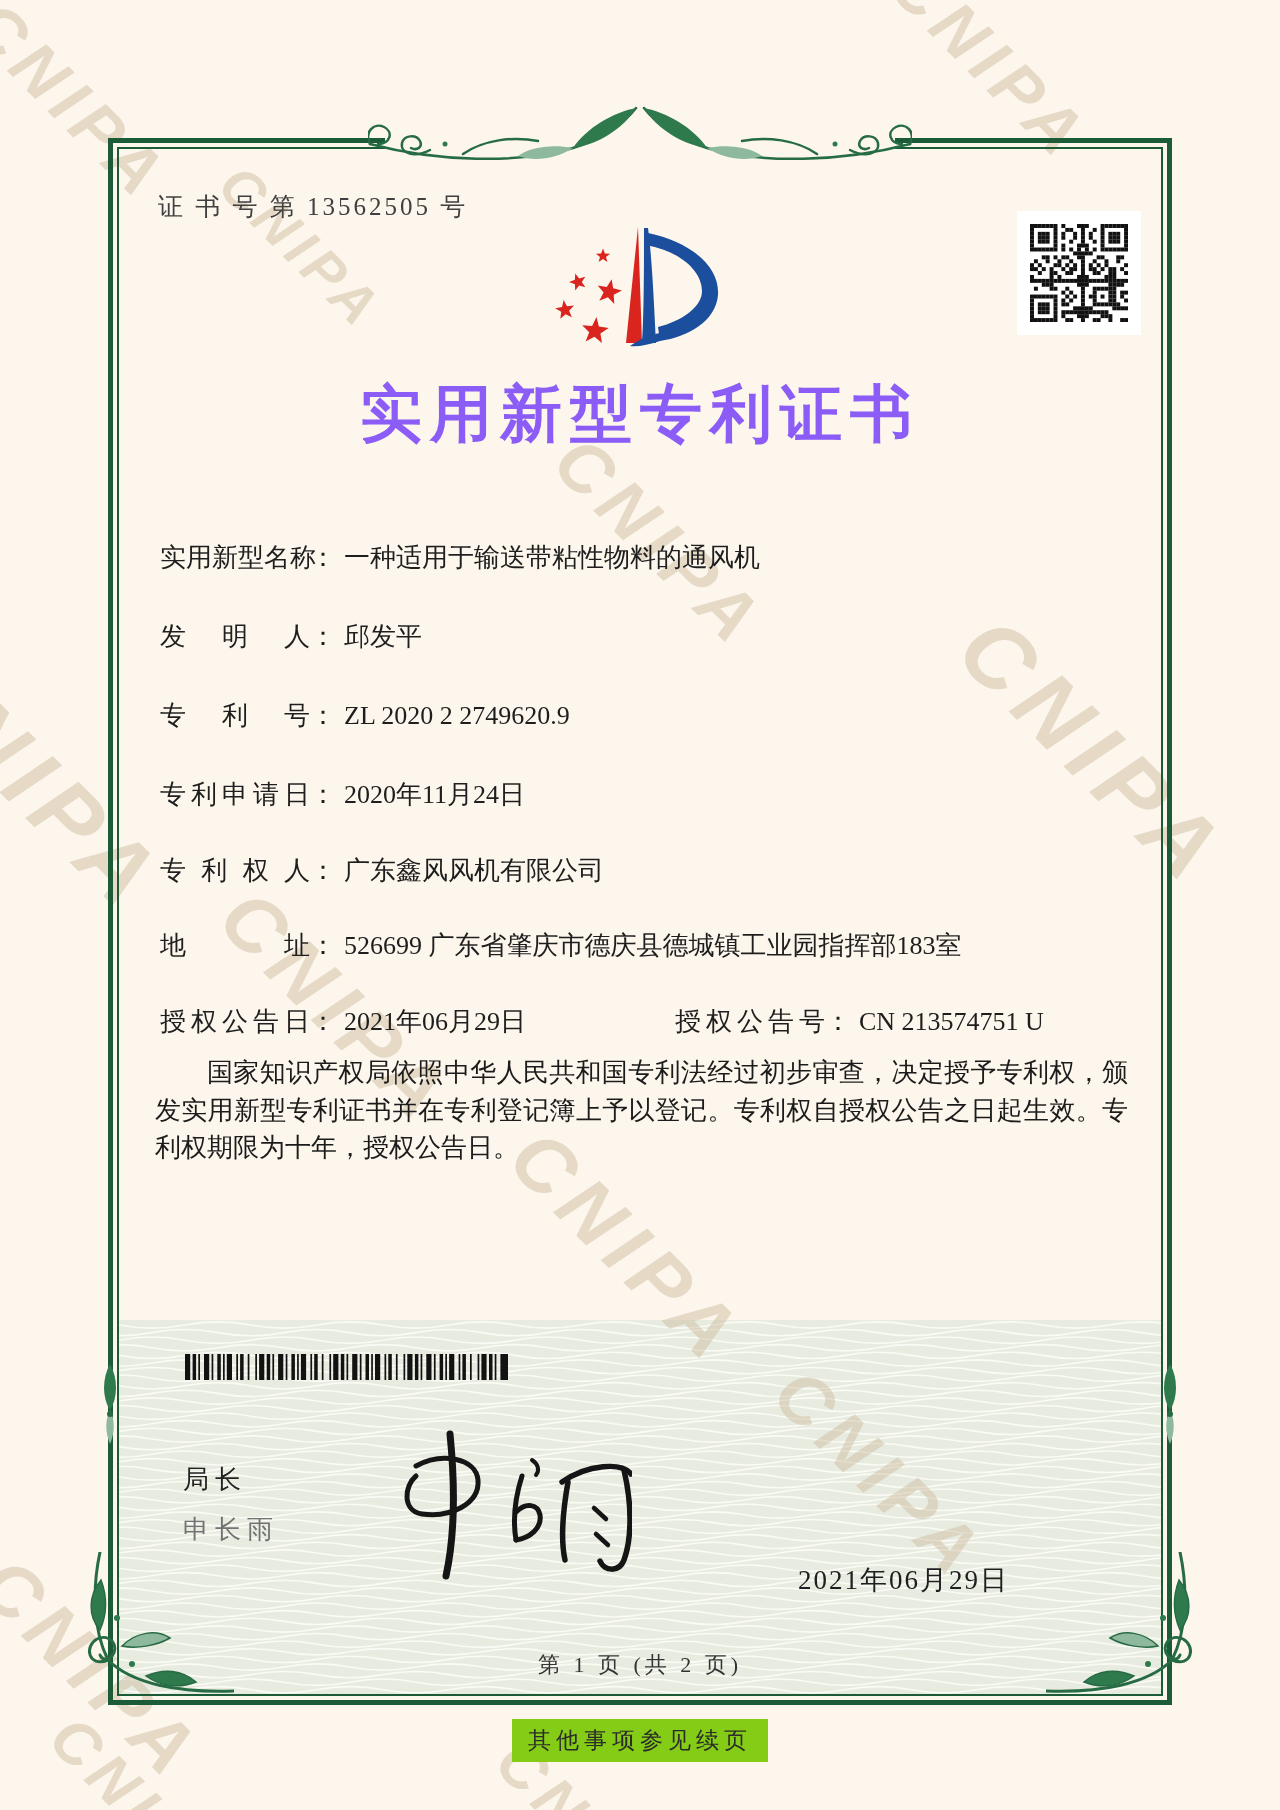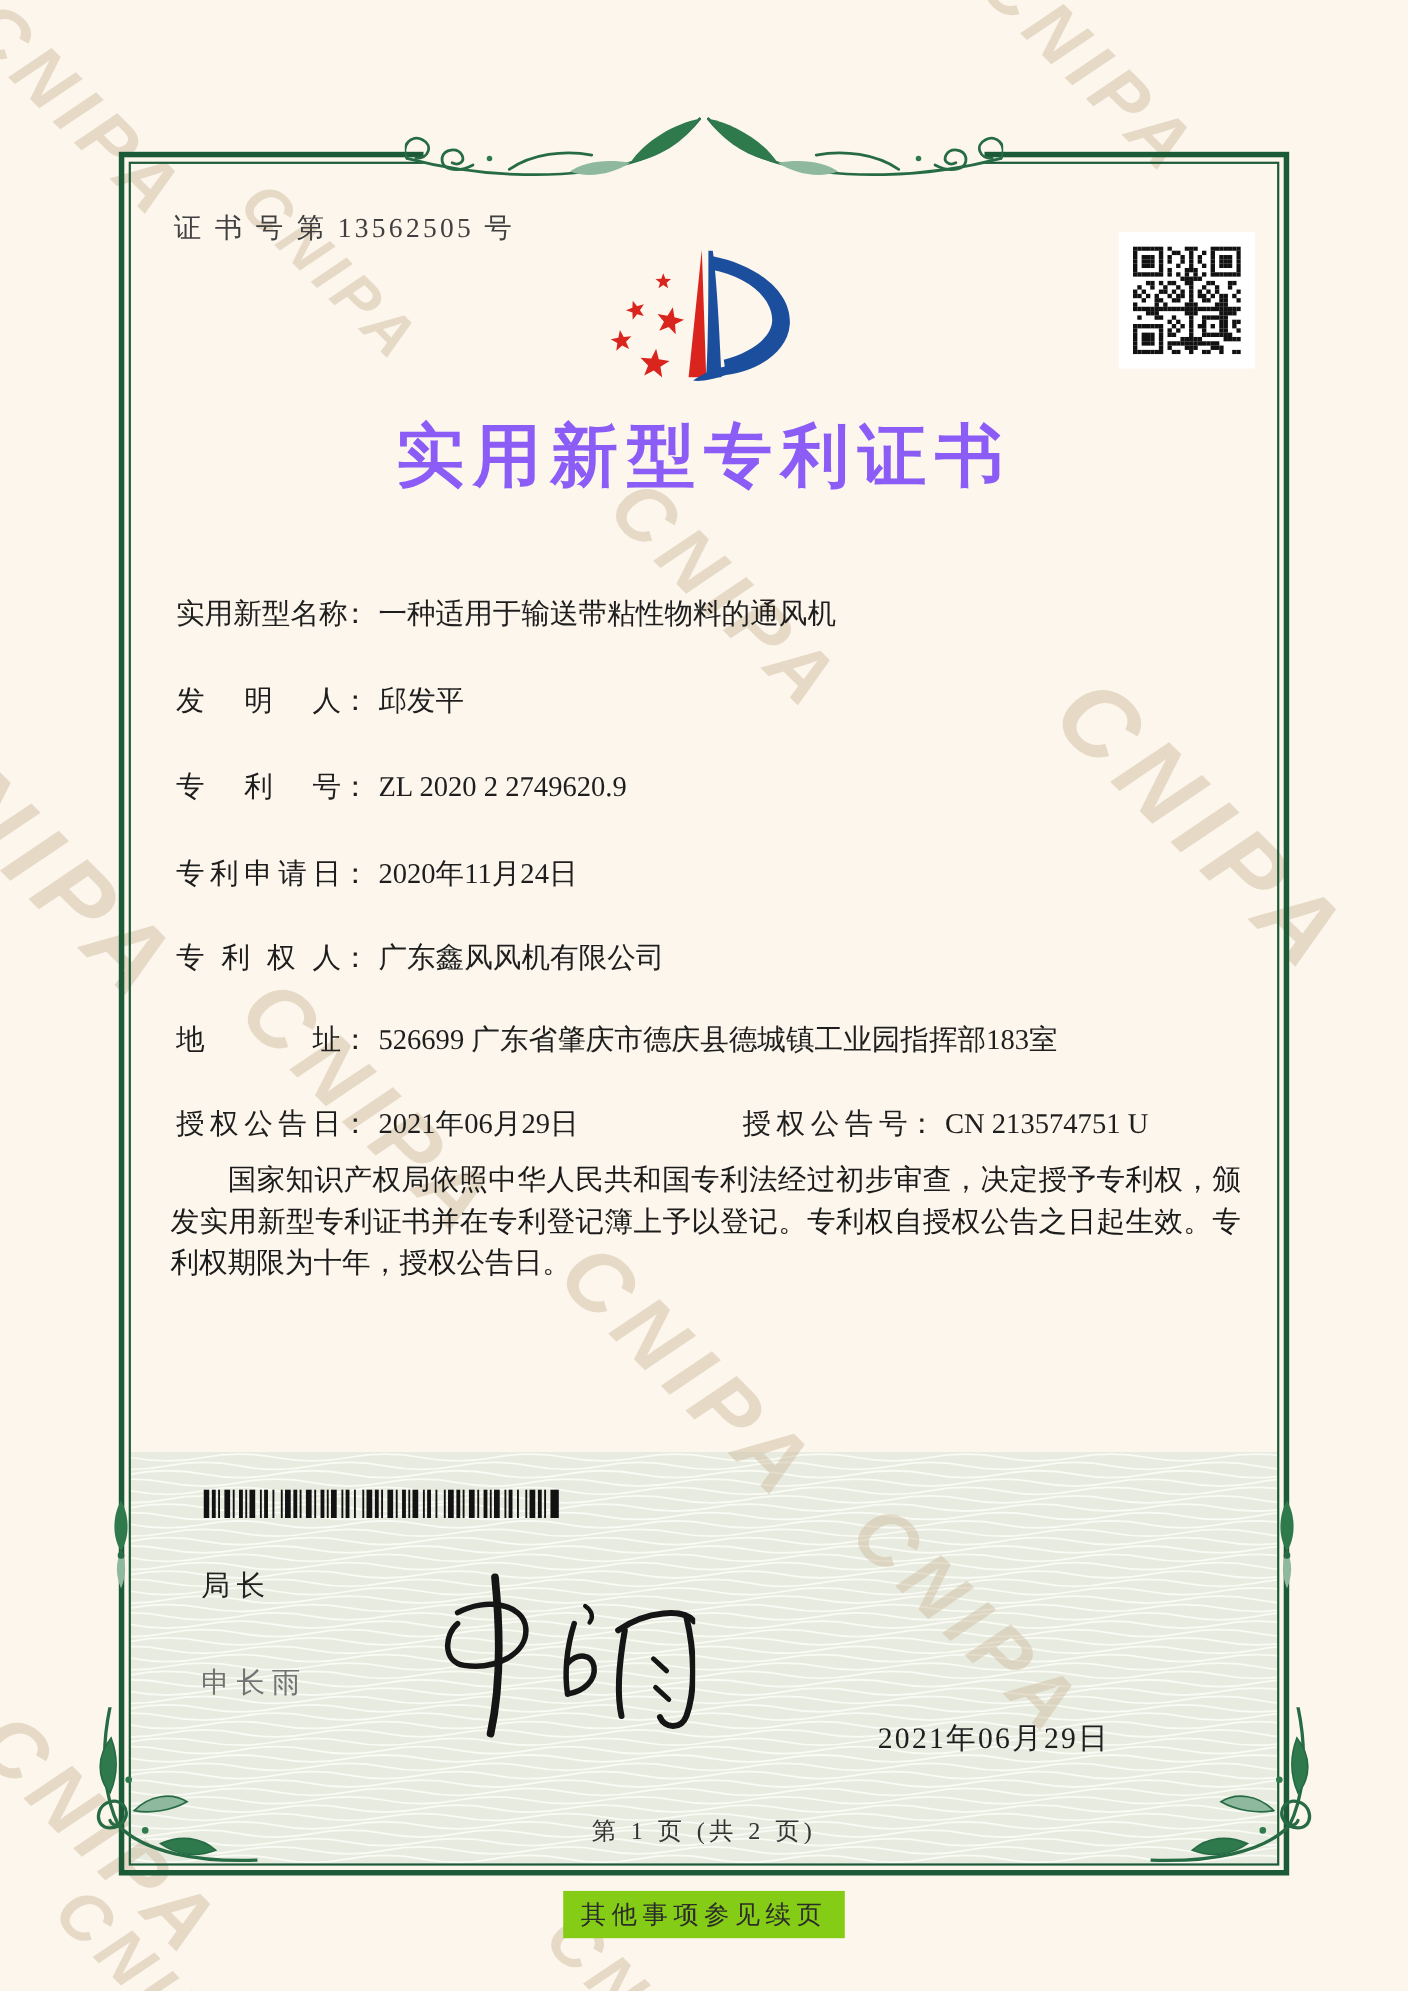--- a/index.html
+++ b/index.html
@@ -33,21 +33,21 @@
       letter-spacing:8px;color:#8b5cf6;z-index:3;}
   .frow{position:absolute;left:160px;font-size:26px;color:#1e1e1e;z-index:3;white-space:nowrap;}
   .flabel{display:inline-block;width:150px;text-align:justify;text-align-last:justify;
       text-justify:inter-character;vertical-align:top;}
   .fvalue{margin-left:8px;}
   .grant-right{left:655px;margin-left:20px;}
   .paras{position:absolute;left:155px;top:1054px;width:973px;font-size:26px;line-height:37.5px;
       text-align:justify;color:#1b1b1b;z-index:3;}
   .paras p{margin:0;text-indent:2em;}
   .barcode{position:absolute;left:185px;top:1354px;z-index:3;}
-  .officer-title{position:absolute;left:183px;top:1424px;font-size:26px;letter-spacing:6px;color:#222;
+  .officer-title{position:absolute;left:183px;top:1462px;font-size:26px;letter-spacing:6px;color:#222;
       font-family:"Liberation Sans","DejaVu Sans",sans-serif;z-index:3;}
   .officer-name{position:absolute;left:183px;top:1512px;font-size:26px;letter-spacing:6px;color:#737373;
       font-family:"Liberation Sans","DejaVu Sans",sans-serif;z-index:3;}
   .sig{position:absolute;left:372px;top:1430px;z-index:3;}
   .issue-date{position:absolute;left:798px;top:1562px;font-size:27px;letter-spacing:2px;color:#1e1e1e;z-index:3;}
   .page-info{position:absolute;left:0;top:1650px;width:100%;text-align:center;font-size:22px;
       letter-spacing:4px;color:#333;z-index:3;}
   .cont-note{position:absolute;left:50%;top:1719px;transform:translateX(-50%);background:#84cc16;
       padding:6px 16px;font-size:23px;letter-spacing:5px;color:#2b2b2b;z-index:3;white-space:nowrap;}
 </style>

